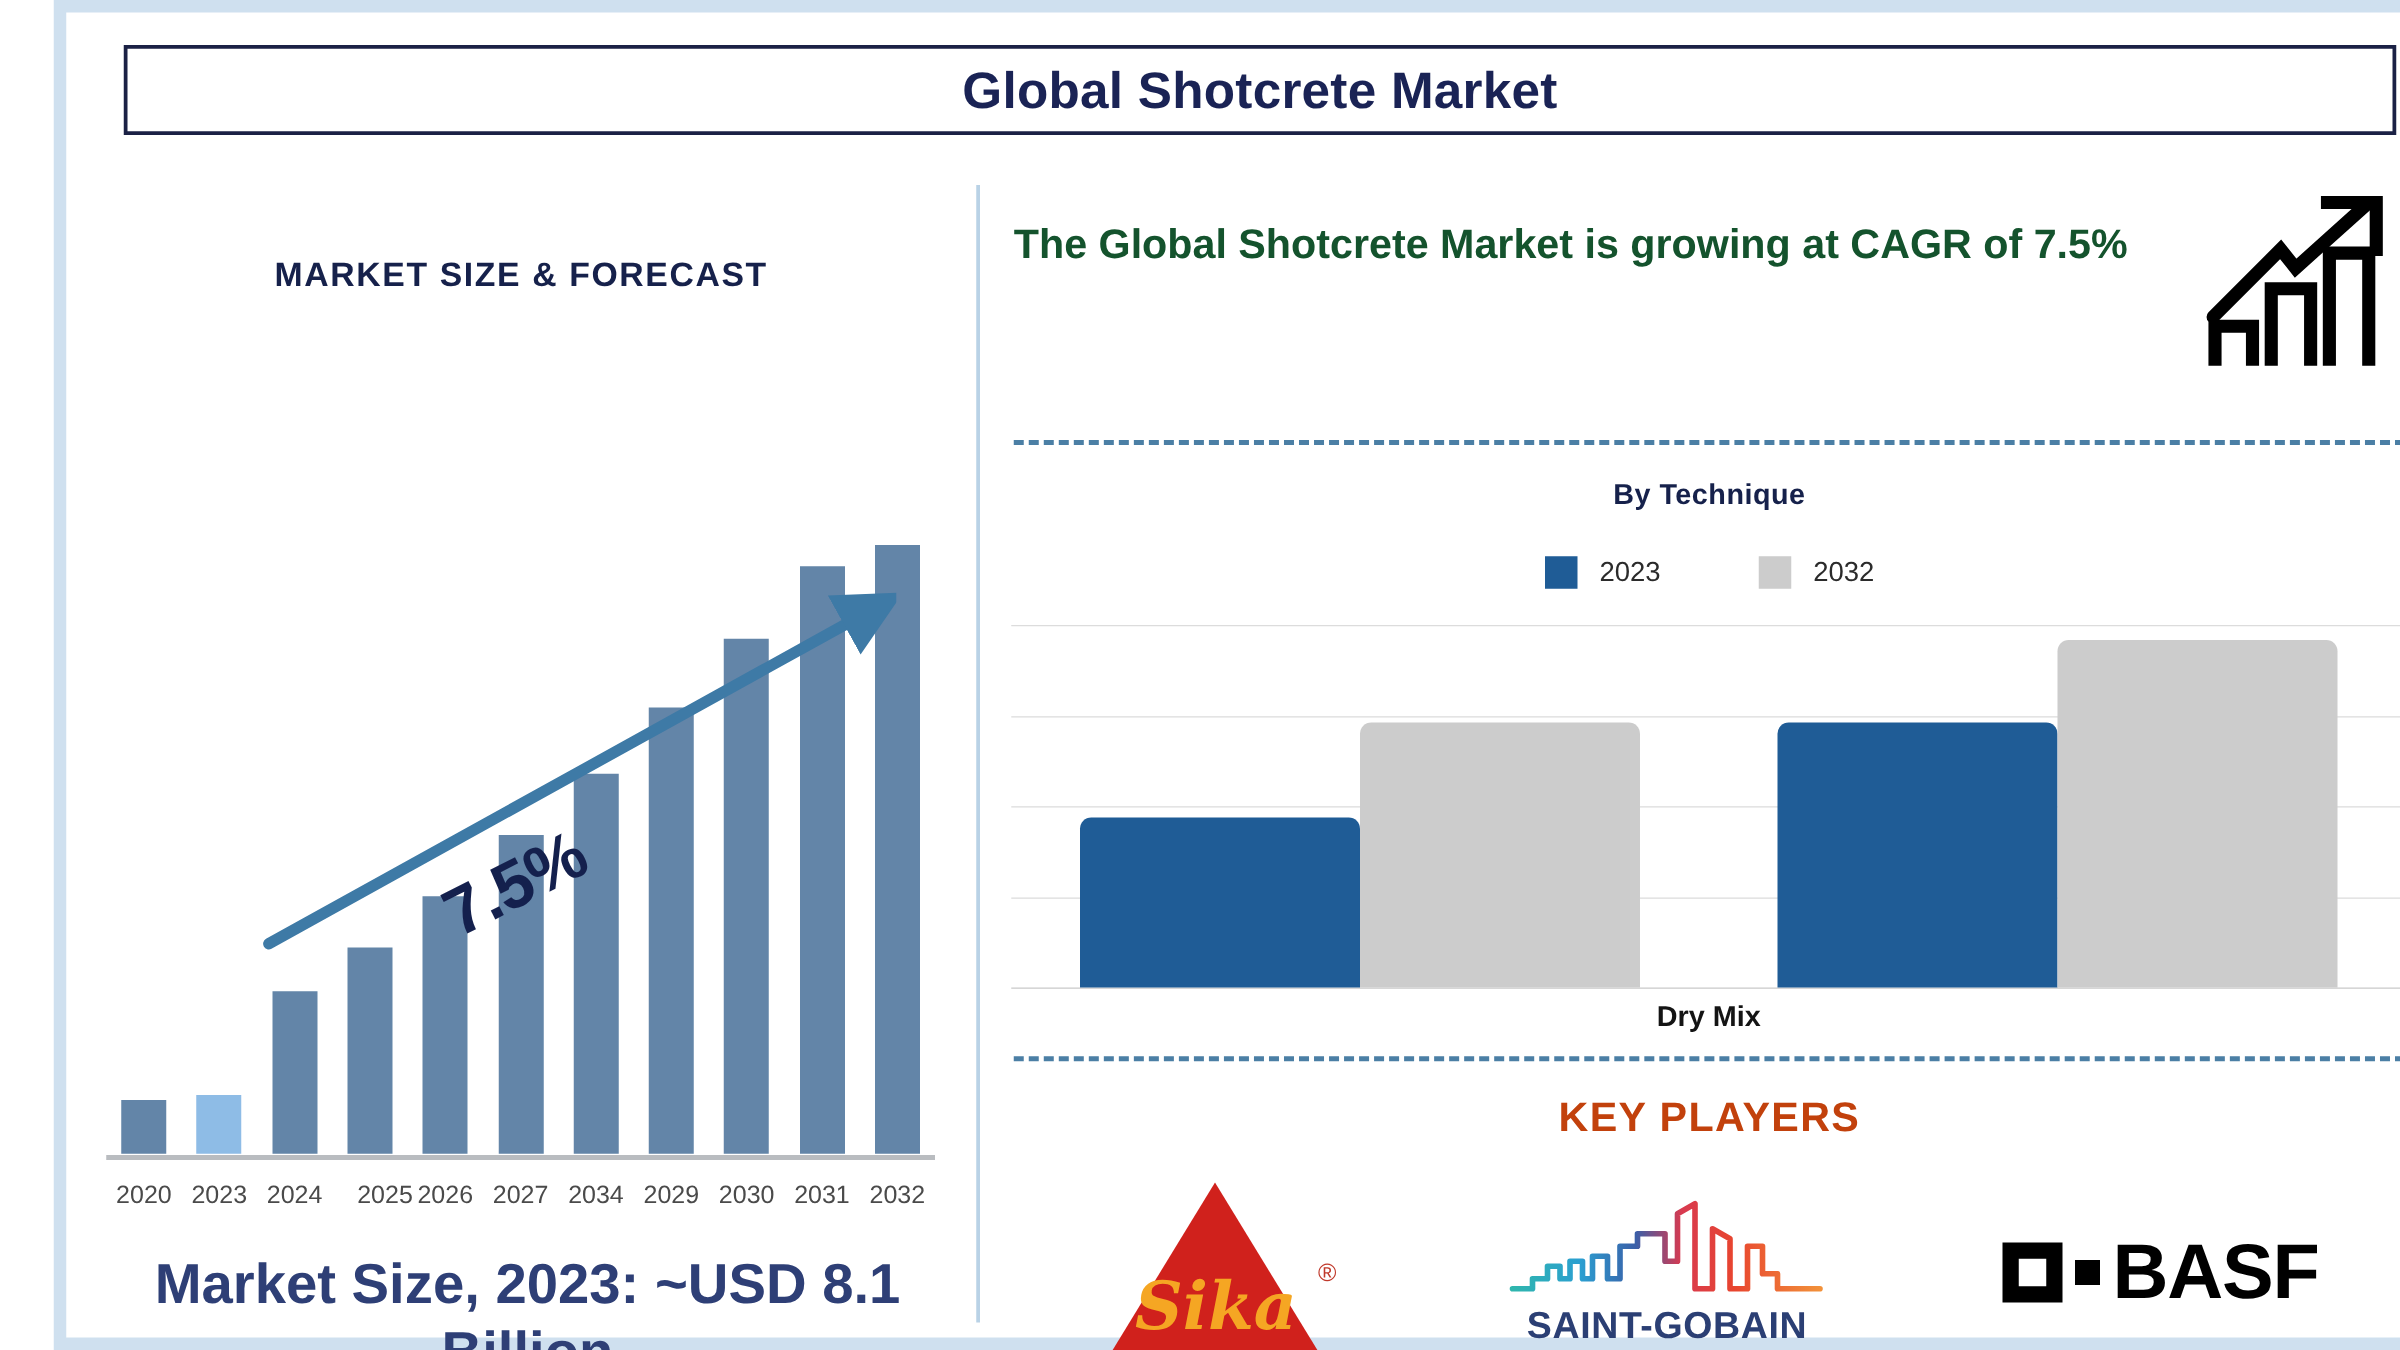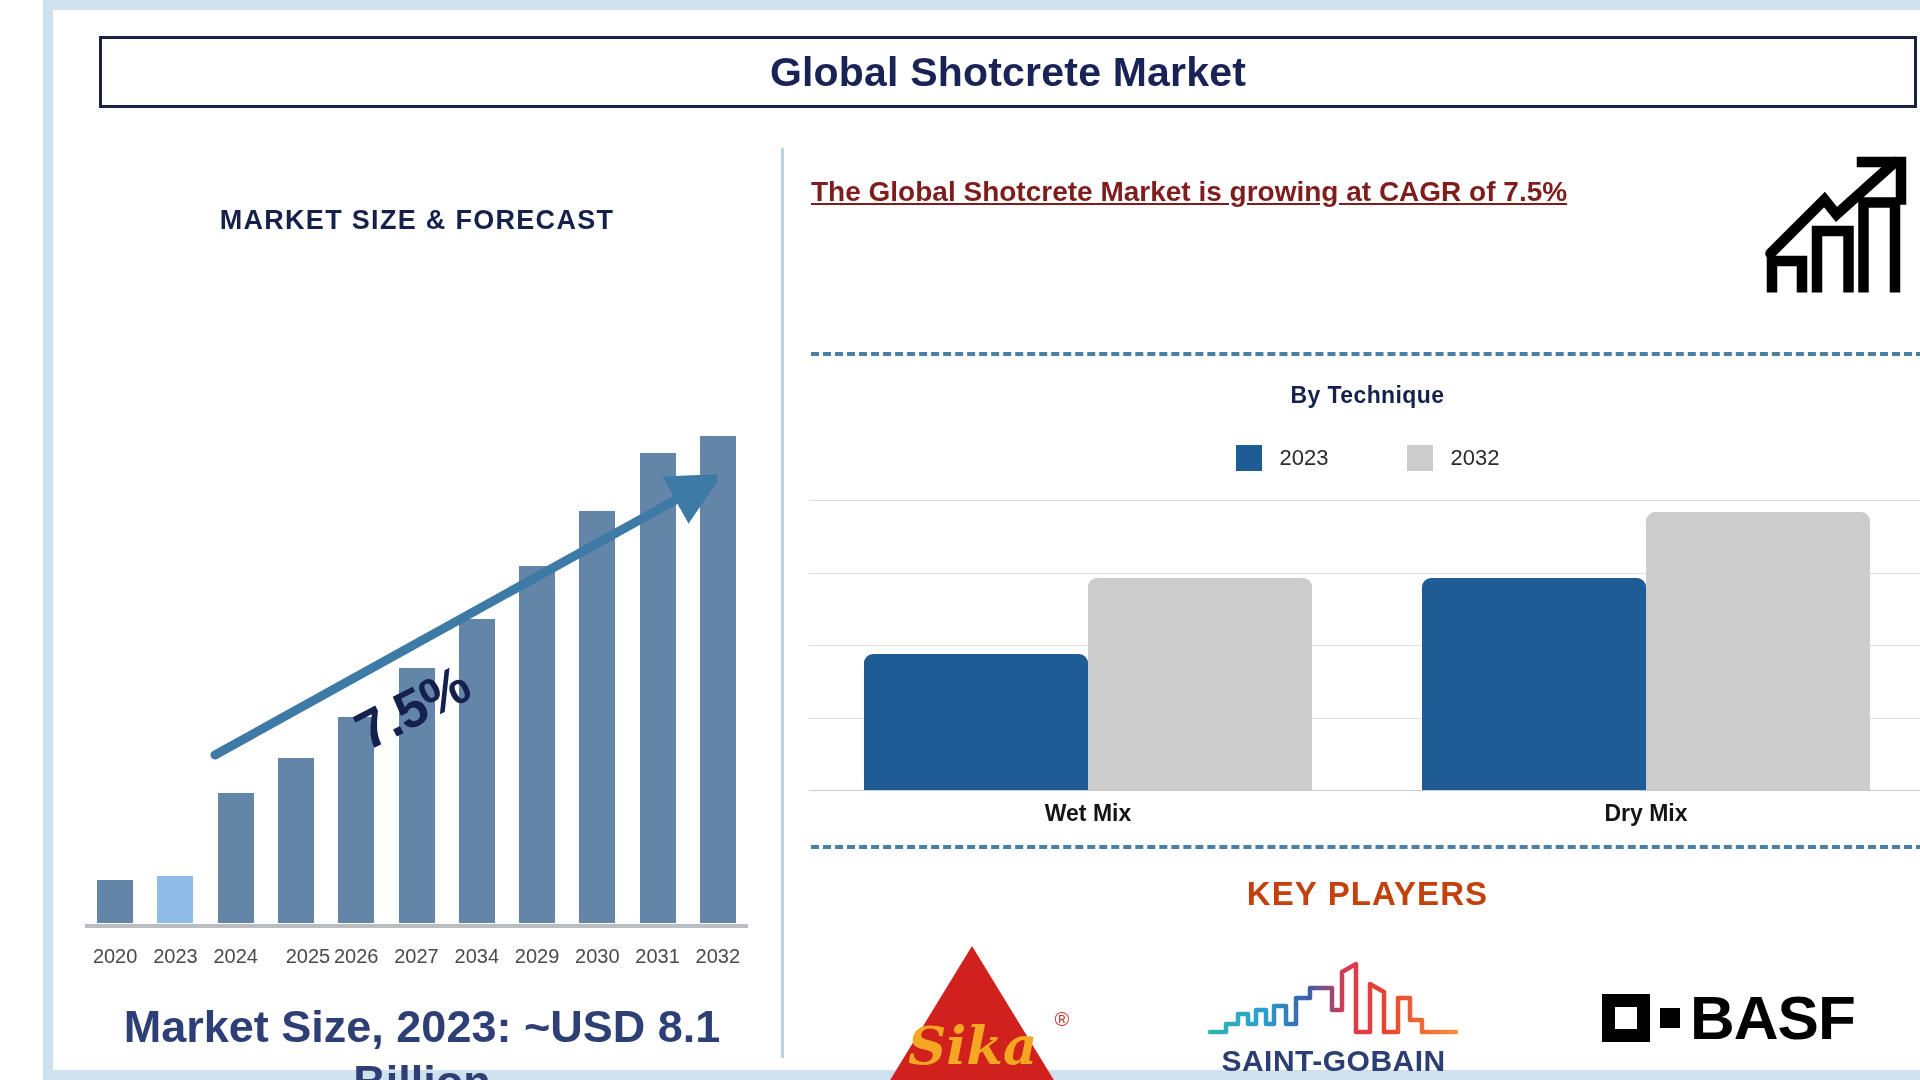--- a/index.html
+++ b/index.html
@@ -121,24 +121,23 @@
   .right-panel {
     position:absolute;
     left:748px; top:110px;
     width:1150px; height:950px;
   }
 
   .headline {
     position:absolute;
     left:10px; top:52px;
     width:920px;
-    font-size:28px; font-weight:bold;
-    color:#7f1d1d;
+    font-size:33px; font-weight:bold;
+    color:#14532d;
     line-height:1.42;
-    text-decoration:underline;
   }
 
   .growth-icon {
     position:absolute;
     right:38px; top:30px;
     width:150px; height:150px;
   }
 
   .dash-divider {
     position:absolute;
@@ -367,21 +366,20 @@
             <div class="gbar" style="background: rgb(204, 204, 204); height: 73%;"></div>
           </div>
           <div class="group">
             <div class="gbar" style="background: rgb(31, 92, 150); height: 73%;"></div>
             <div class="gbar" style="background: rgb(204, 204, 204); height: 96%;"></div>
           </div>
         </div>
     </div>
 
     <div class="cat-labels" id="cat-labels">
-        <div class="cat-label">Wet Mix</div>
         <div class="cat-label">Dry Mix</div>
       </div>
 
     <div class="dash-divider bottom"></div>
 
     <div class="key-players-title">KEY PLAYERS</div>
 
     <div class="logos">
 
       <div class="logo-slot">

